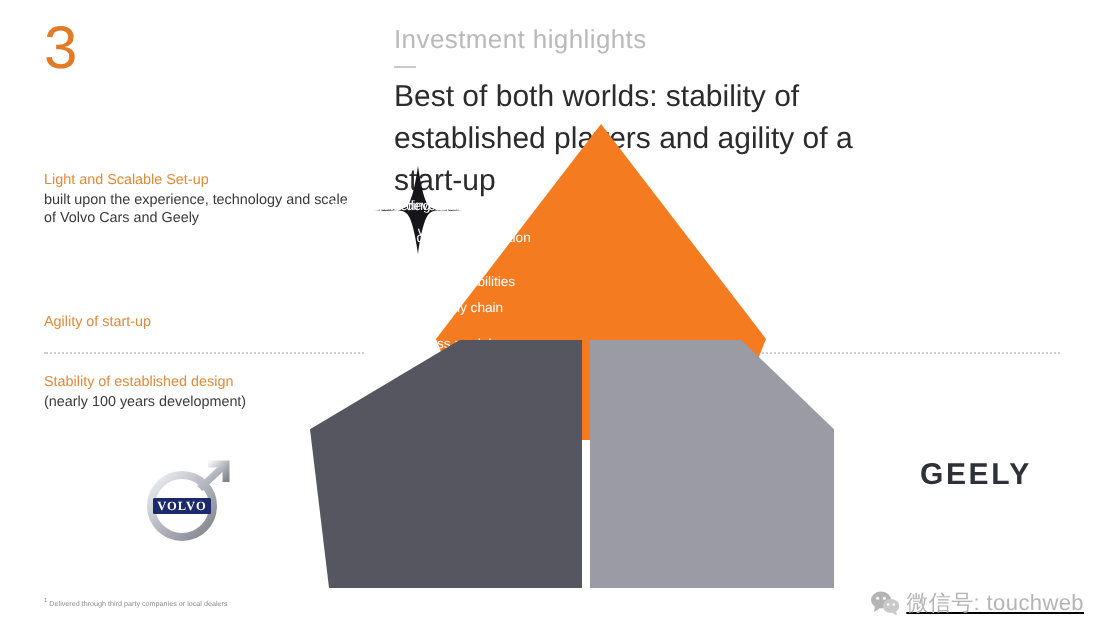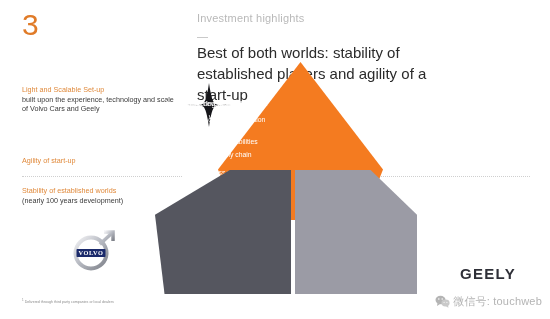--- a/index.html
+++ b/index.html
@@ -33,24 +33,24 @@
   }
 
   
   #header {
     position: absolute;
     left: 197px;
     top: 12px;
     width: 300px;
   }
   #eyebrow {
-    font-size: 11px;
+    font-size: 13px;
     color: #b9b9b9;
     letter-spacing: .2px;
-    margin-bottom: 13px;
+    margin-bottom: 6px;
   }
   #eyebrow-rule {
     width: 11px;
     height: 1px;
     background: #c9c9c9;
     margin: 1px 0 4px 0;
   }
   #headline {
     font-size: 15px;
     line-height: 21px;
@@ -185,21 +185,20 @@
     height: 50px;
   }
   #geely-logo {
     position: absolute;
     left: 460px;
     top: 229px;
     font-size: 15px;
     font-weight: bold;
     letter-spacing: 1.3px;
     color: #2f3038;
-    margin-top: 36px;
   }
 
   
   #footnote {
     position: absolute;
     left: 22px;
     top: 298px;
     font-size: 3.6px;
     line-height: 5px;
     color: #8d8d8d;
@@ -207,20 +206,21 @@
   #footnote sup { font-size: 3px; }
 
   
   #watermark {
     position: absolute;
     right: 8px;
     top: 294px;
     display: flex;
     align-items: center;
     gap: 3px;
+    text-decoration: underline;
   }
   #watermark-text {
     font-size: 11px;
     color: #b4b4b4;
     letter-spacing: .2px;
   }
 </style>
 </head>
 <body>
 
@@ -237,21 +237,21 @@
   <div class="annot" id="annot-agility">
     <div class="annot-title">Agility of start-up</div>
   </div>
 
   <div class="annot" id="annot-light">
     <div class="annot-title">Light and Scalable Set-up</div>
     <div class="annot-body">built upon the experience, technology and scale of Volvo Cars and Geely</div>
   </div>
 
   <div class="annot" id="annot-stability">
-    <div class="annot-title">Stability of established worlds</div>
+    <div class="annot-title">Stability of established design</div>
     <div class="annot-body">(nearly 100 years development)</div>
   </div>
 
   <div class="divider" id="divider-left"></div>
   <div class="divider" id="divider-right"></div>
 
   <svg id="sparkle" viewBox="0 0 100 100">
     <path d="M50 2 C54 30 58 42 62 46 C66 50 78 52 98 50 C78 48 66 50 62 54 C58 58 54 70 50 98 C46 70 42 58 38 54 C34 50 22 48 2 50 C22 52 34 50 38 46 C42 42 46 30 50 2 Z" fill="#16161a"></path>
   </svg>
 

